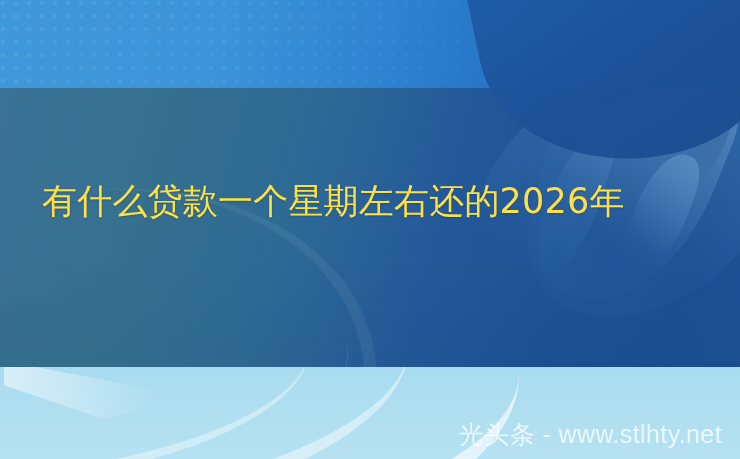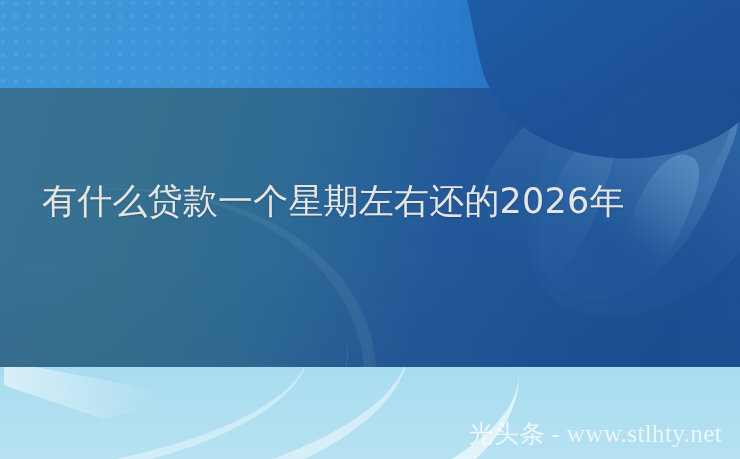--- a/index.html
+++ b/index.html
@@ -230,31 +230,31 @@
   
   .watermark {
     position: absolute;
     right: 18px;
     bottom: 10px;
     font-size: 25px;
     line-height: 1.2;
     color: rgba(255,255,255,0.72);
     letter-spacing: 0.4px;
     white-space: nowrap;
-    font-family: Liberation Serif, serif;
+    font-family: Liberation Sans, sans-serif;
     margin-top: 40px;
   }
 
   
   .headline {
     position: absolute;
     left: 42px;
     top: 178px;
     width: 672px;
-    color: #e5e5e5;
+    color: #fde047;
     font-size: 35px;
     line-height: 46px;
     font-weight: 400;
     letter-spacing: 0.2px;
     text-shadow: 0 1px 2px rgba(0,0,0,0.18);
     font-family: "DejaVu Sans", "Liberation Sans", sans-serif;
   }
   .headline .ln { display: block; white-space: nowrap; }
 </style>
 </head>

